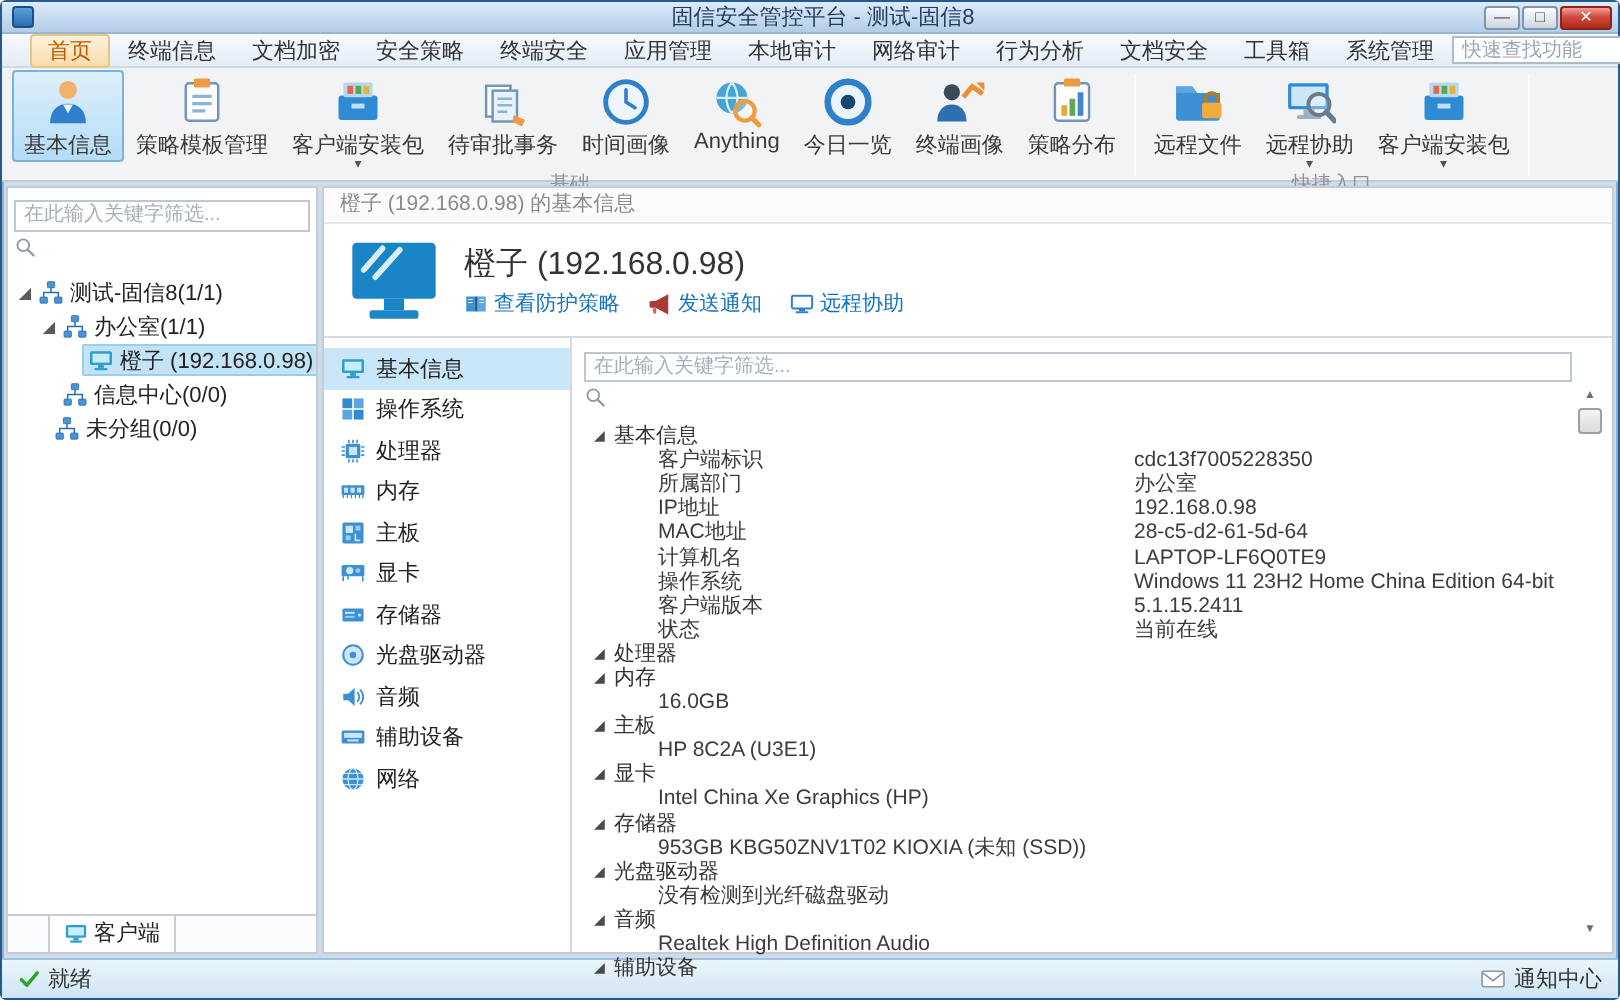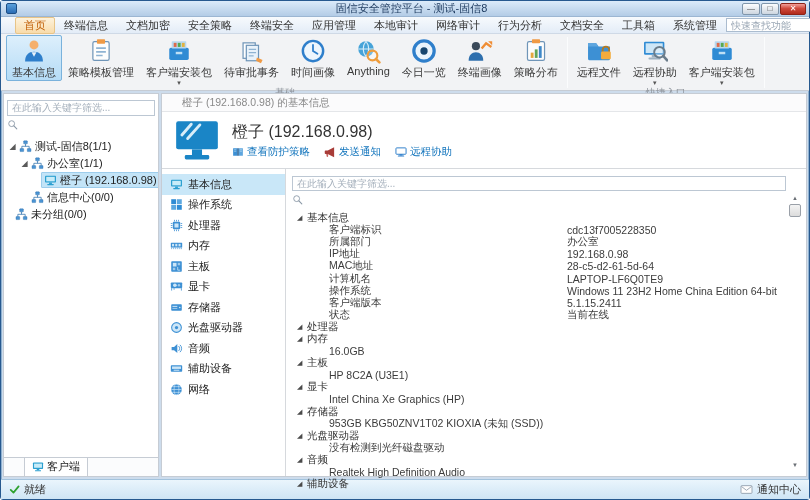--- a/index.html
+++ b/index.html
@@ -44,21 +44,21 @@
   .tree { flex:1; overflow:hidden; padding-top:1px; }
   .trow { height:17px; display:flex; align-items:center; font-size:11px; color:#222; white-space:nowrap; }
   .texp { width:9px; font-size:8px; color:#5a5a5a; text-align:center; flex:0 0 auto; }
   .tlabel { padding:0 3px; }
   .trow.sel .tsel { background:#c3e4f7; border:1px solid #9dcdec; border-radius:1px; }
   .tsel { display:flex; align-items:center; height:16px; padding:0 2px; }
   .bottom-tab-row { height:19px; border-top:1px solid #c6ccd4; display:flex; align-items:flex-end; padding-left:20px; background:#fbfcfd; }
   .bottom-tab { display:flex; align-items:center; gap:3px; font-size:11px; color:#222; border:1px solid #c6ccd4; border-bottom:none; background:#fff; padding:1px 7px 2px; }
 
   .content { flex:1; margin-left:2px; background:#fff; border:1px solid #c6ccd4; display:flex; flex-direction:column; min-width:0; }
-  .crumb { height:18px; line-height:17px; font-size:10.5px; color:#8a8a8a; padding-left:20px; background:#fbfbfc; border-bottom:1px solid #e4e6e9; }
+  .crumb { height:18px; line-height:17px; font-size:10.5px; color:#8a8a8a; padding-left:8px; background:#fbfbfc; border-bottom:1px solid #e4e6e9; }
   .device-head { height:57px; display:flex; align-items:center; padding-left:12px; border-bottom:1px solid #d6d9dd; }
   .device-meta { margin-left:12px; }
   .device-name { font-size:16px; color:#333; }
   .device-actions { display:flex; gap:14px; margin-top:2px; }
   .dact { display:flex; align-items:center; gap:3px; font-size:10.5px; color:#1375bd; }
   .cbody { flex:1; display:flex; min-height:0; }
   .cmenu { width:124px; border-right:1px solid #d6d9dd; padding-top:5px; }
   .cmitem { height:20.5px; display:flex; align-items:center; gap:5px; font-size:11px; color:#222; padding-left:8px; }
   .cmitem.sel { background:#c9e7f8; }
   .detail { flex:1; position:relative; padding:4px 20px 0 6px; min-width:0; }
@@ -330,21 +330,21 @@
                 <svg width="13" height="13" viewBox="0 0 32 32">
                   <rect x="11.5" y="2" width="9" height="7.5" rx="1" fill="#4a94d4" stroke="#2a6ca8"></rect>
                   <rect x="2.5" y="21" width="9" height="7.5" rx="1" fill="#4a94d4" stroke="#2a6ca8"></rect>
                   <rect x="20.5" y="21" width="9" height="7.5" rx="1" fill="#4a94d4" stroke="#2a6ca8"></rect>
                   <path d="M16 9.5v6M7 21v-5.5h18V21" stroke="#2a6ca8" stroke-width="1.8" fill="none"></path>
                 </svg>
               </span>
               <span class="tlabel">信息中心(0/0)</span>
             </span>
           </div>
-          <div class="trow" style="padding-left:0">
+          <div class="trow" style="padding-left:12px">
             <span class="texp"></span>
             <span class="tsel">
               <span class="icon">
                 <svg width="13" height="13" viewBox="0 0 32 32">
                   <rect x="11.5" y="2" width="9" height="7.5" rx="1" fill="#4a94d4" stroke="#2a6ca8"></rect>
                   <rect x="2.5" y="21" width="9" height="7.5" rx="1" fill="#4a94d4" stroke="#2a6ca8"></rect>
                   <rect x="20.5" y="21" width="9" height="7.5" rx="1" fill="#4a94d4" stroke="#2a6ca8"></rect>
                   <path d="M16 9.5v6M7 21v-5.5h18V21" stroke="#2a6ca8" stroke-width="1.8" fill="none"></path>
                 </svg>
               </span>

